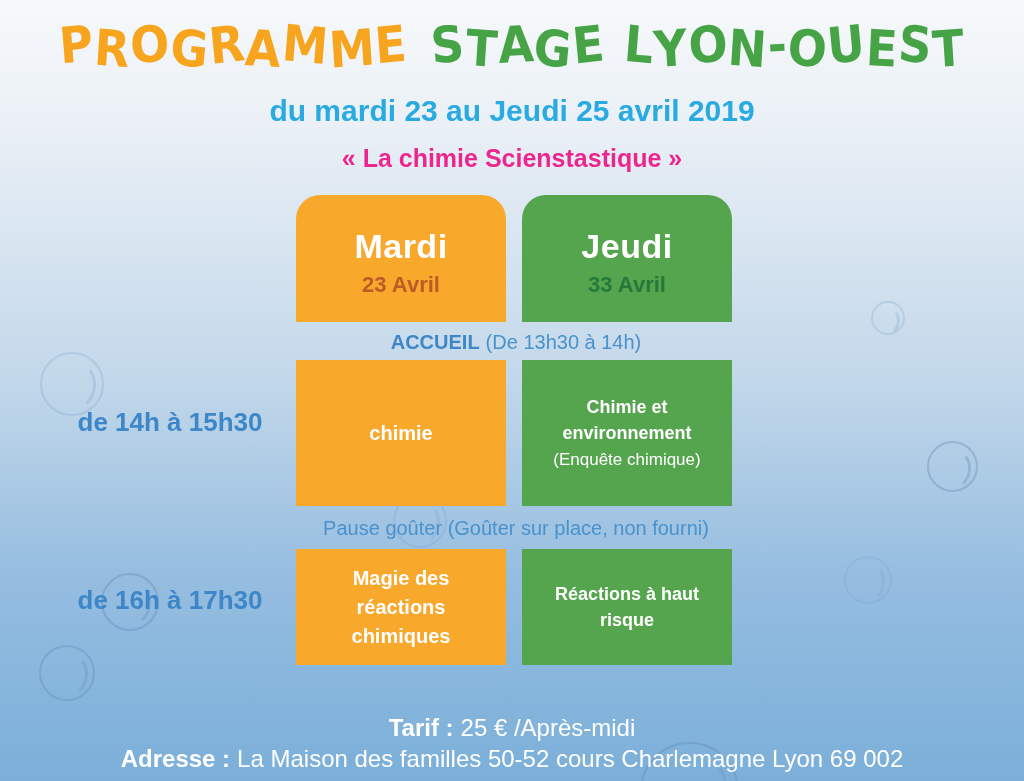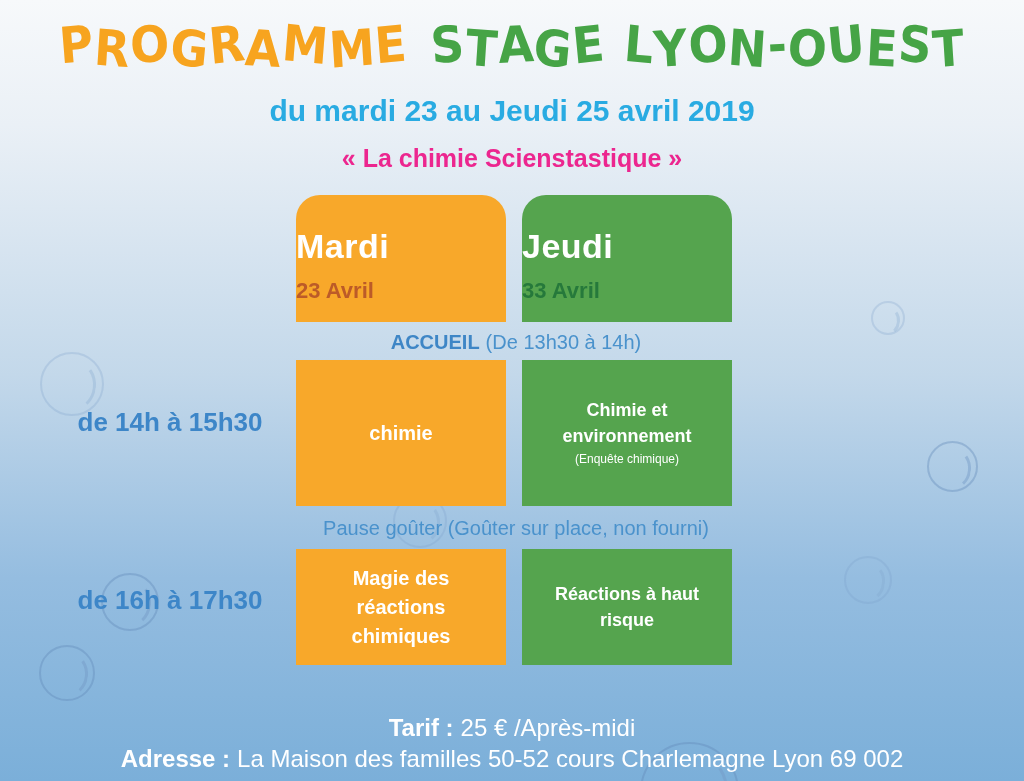--- a/index.html
+++ b/index.html
@@ -29,26 +29,26 @@
     position:absolute; top:94px; left:0; width:1024px; text-align:center;
     font-size:30px; font-weight:bold; color:#29ABE2;
   }
   .theme {
     position:absolute; top:144px; left:0; width:1024px; text-align:center;
     font-size:25px; font-weight:bold; color:#EC268F;
   }
   
   .hdr {
     position:absolute; top:195px; width:210px; height:127px;
-    border-radius:24px 24px 0 0; text-align:left; color:#fff;
+    border-radius:24px 24px 0 0; text-align:center; color:#fff;
   }
   .hdr.mardi { left:296px; background:#F8A82A; }
   .hdr.jeudi { left:522px; background:#55A44E; }
   .hdr .day  { margin-top:32px; font-size:34px; font-weight:bold; letter-spacing:0.5px; }
-  .hdr .date { margin-top:12px; font-size:22px; font-weight:bold; }
+  .hdr .date { margin-top:6px; font-size:22px; font-weight:bold; }
   .hdr.mardi .date { color:#BC5B28; }
   .hdr.jeudi .date { color:#26793B; }
   
   .sched {
     position:absolute; left:146px; width:740px; text-align:center;
     font-size:20px; color:#4A92CC;
   }
   .sched .b { font-weight:bold; color:#3E86C6; margin-right:6px; }
   .accueil  { top:331px; }
   .pause    { top:517px; }
@@ -63,21 +63,21 @@
   
   .cell {
     position:absolute; width:210px; box-sizing:border-box; padding:0 10px;
     display:flex; flex-direction:column; justify-content:center; align-items:center;
     text-align:center; color:#fff; font-weight:bold; line-height:1.45;
   }
   .cell.r1 { top:360px; height:146px; }
   .cell.r2 { top:549px; height:116px; }
   .cell.c1 { left:296px; background:#F8A82A; font-size:20px; }
   .cell.c2 { left:522px; background:#55A44E; font-size:18px; }
-  .cell .sub { font-weight:normal; font-size:12px; margin-top:2px; }
+  .cell .sub { font-weight:normal; font-size:17px; margin-top:2px; }
   
   .foot {
     position:absolute; left:0; width:1024px; text-align:center; color:#ffffff;
     font-size:24px;
   }
   .foot .b { font-weight:bold; margin-right:7px; }
   .tarif   { top:714px; }
   .adresse { top:745px; }
 </style>
 </head>

